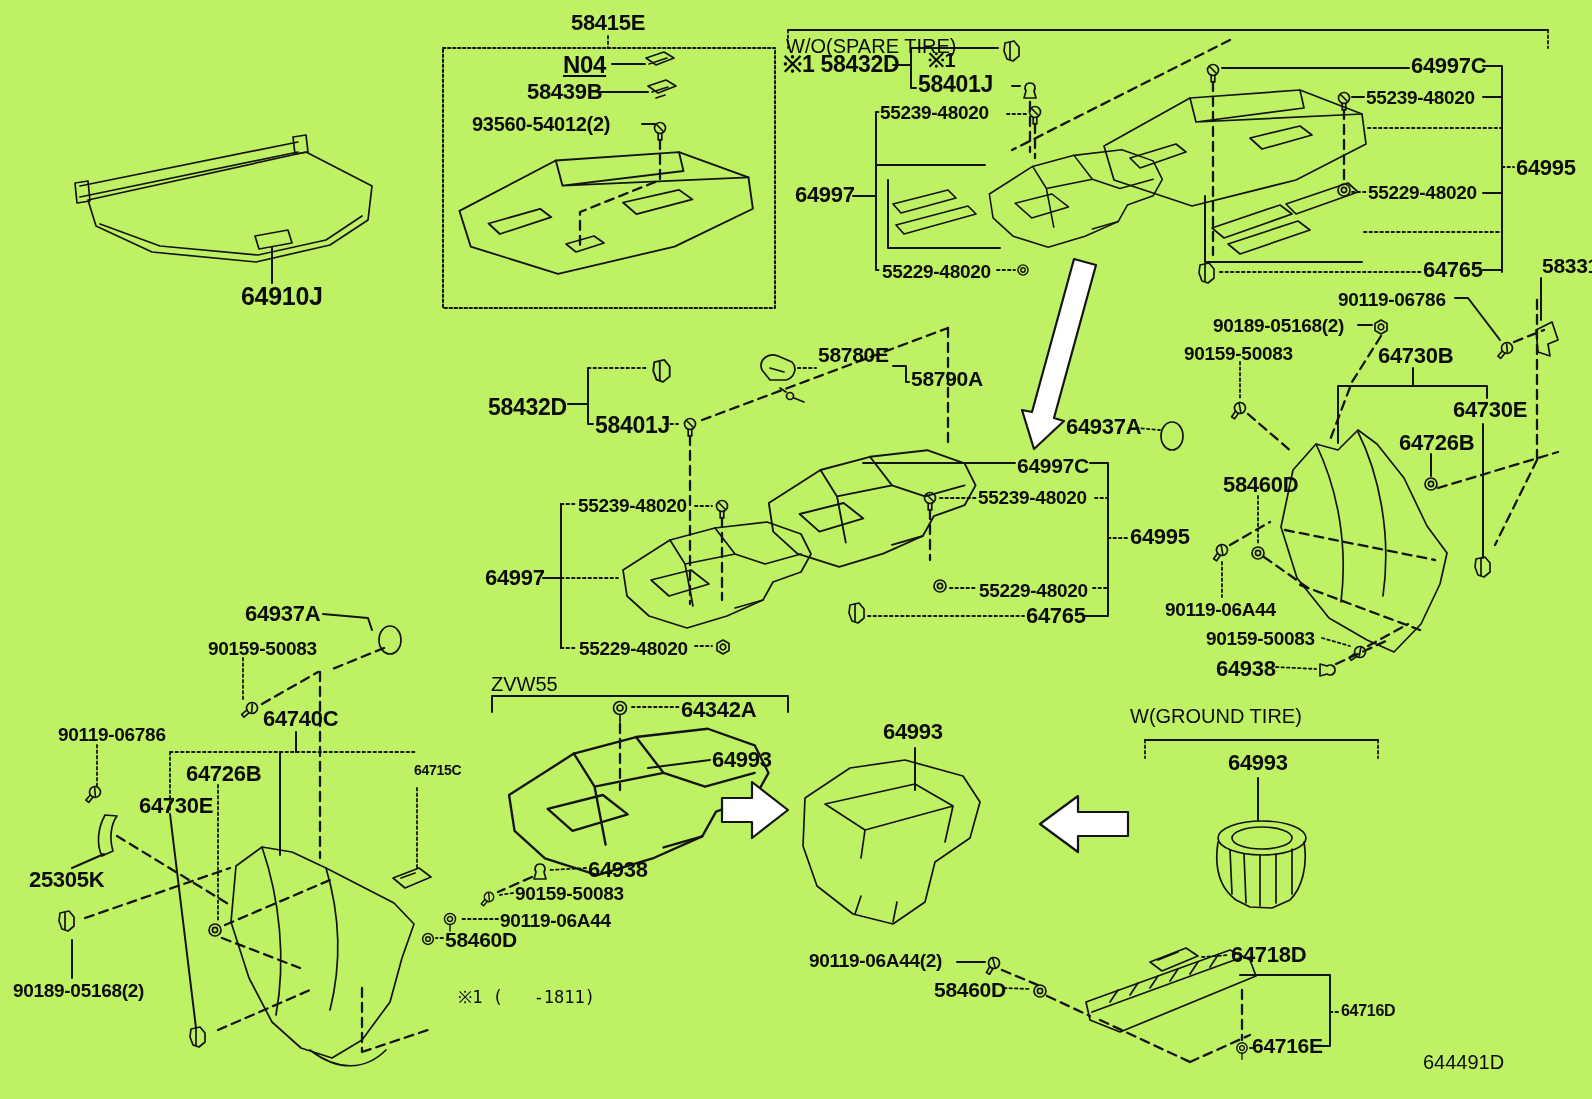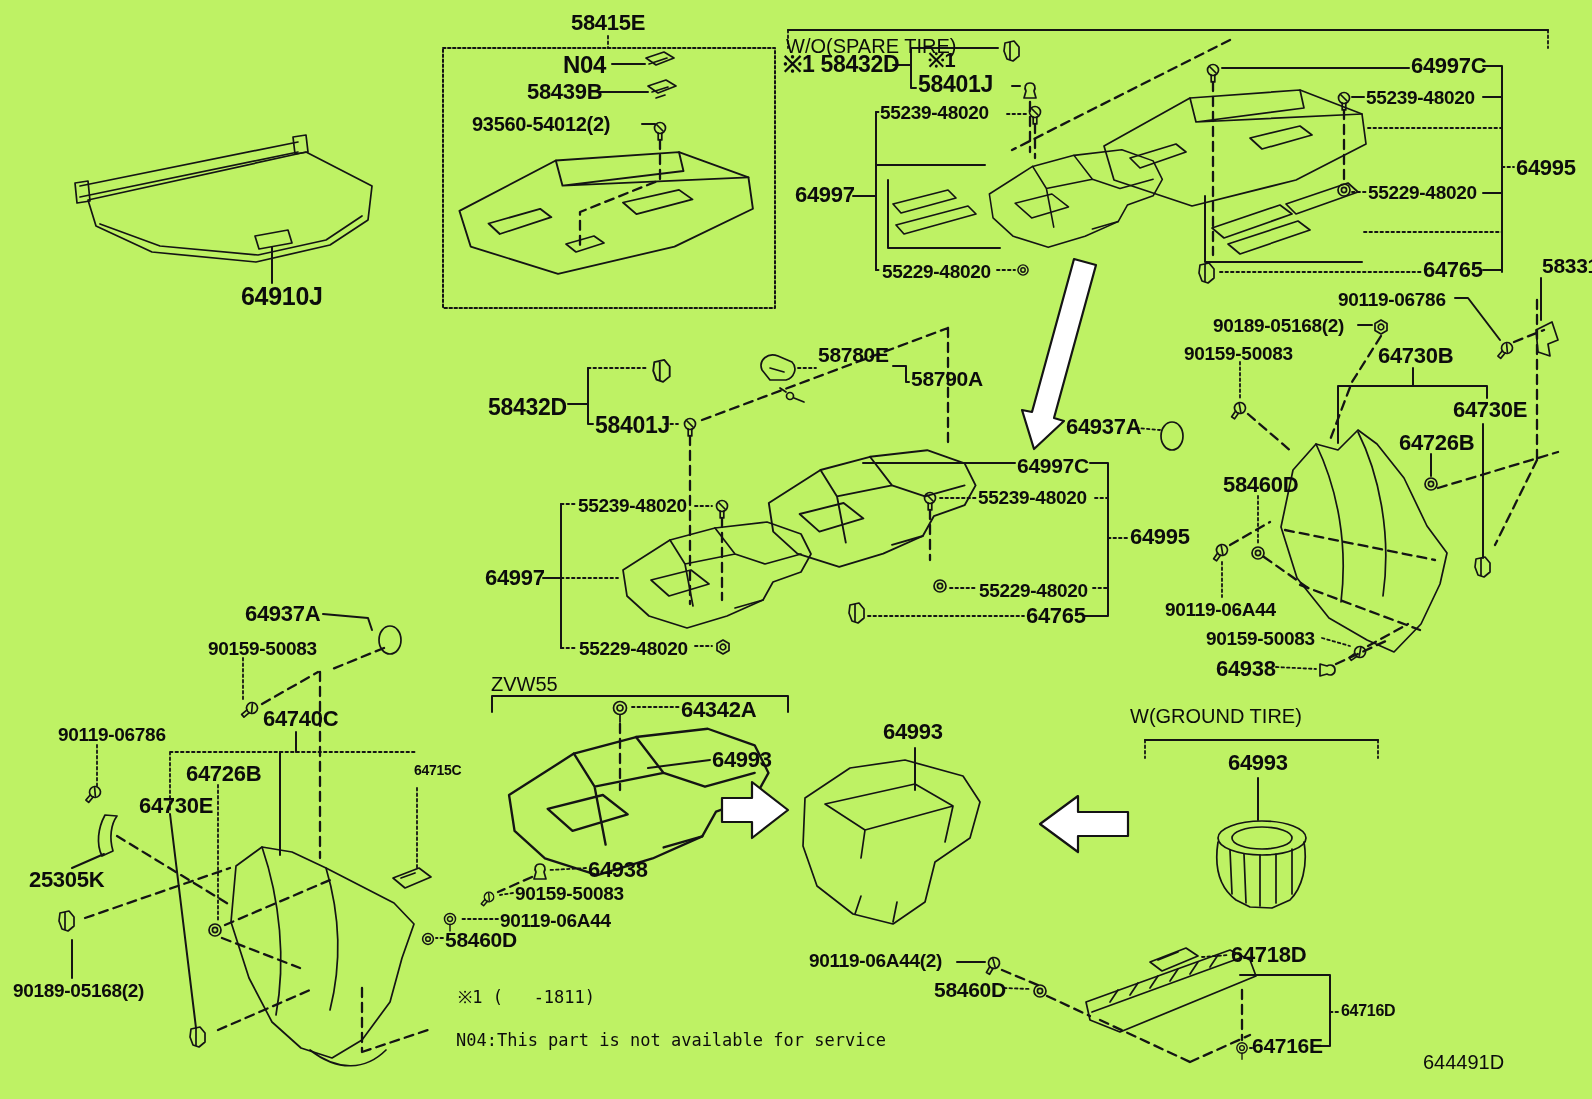--- a/index.html
+++ b/index.html
@@ -287,21 +287,21 @@
     <path class="dash" d="M1100,1020 L1190,1062 M1190,1062 L1250,1035 M1242,990 L1242,1040"></path>
     <path class="ln" d="M1240,975 L1330,975 M1330,975 L1330,1046 M1330,1046 L1318,1046"></path>
     <path class="dot" d="M1330,1012 L1339,1012"></path>
     <use href="#boltg" transform="translate(1242,1048) scale(0.8)"></use>
     <path class="ln" d="M1250,1048 L1252,1048"></path>
   </g>
 </svg>
 
 <div id="labels">
       <div class="lbl" style="font-size: 22px; left: 571px; top: 12px;">58415E</div>
-      <div class="lbl" style="font-size: 24px; left: 563px; top: 53px;">N04</div>
+      <div class="lbl" style="font-size: 24px; left: 563px; top: 53px; text-decoration: underline;">N04</div>
       <div class="lbl" style="font-size: 22px; left: 527px; top: 81px;">58439B</div>
       <div class="lbl" style="font-size: 20px; left: 472px; top: 114px;">93560-54012(2)</div>
       <div class="lbl" style="font-size: 25px; left: 241px; top: 284px;">64910J</div>
       <div class="lbl plain" style="left: 786px; top: 8px; margin-top: 28px;">W/O(SPARE TIRE)</div>
       <div class="lbl" style="font-size: 23px; left: 783px; top: 53px;">※1 58432D</div>
       <div class="lbl" style="font-size: 20px; left: 928px; top: 50px;">※1</div>
       <div class="lbl" style="font-size: 23px; left: 918px; top: 73px;">58401J</div>
       <div class="lbl" style="left: 880px; top: 103px;">55239-48020</div>
       <div class="lbl" style="font-size: 22px; left: 795px; top: 184px;">64997</div>
       <div class="lbl" style="left: 882px; top: 262px;">55229-48020</div>
@@ -352,16 +352,15 @@
       <div class="lbl" style="font-size: 21px; left: 445px; top: 929px;">58460D</div>
       <div class="lbl" style="font-size: 22px; left: 883px; top: 721px;">64993</div>
       <div class="lbl plain" style="left: 1130px; top: 706px;">W(GROUND TIRE)</div>
       <div class="lbl" style="font-size: 22px; left: 1228px; top: 752px;">64993</div>
       <div class="lbl" style="left: 809px; top: 951px;">90119-06A44(2)</div>
       <div class="lbl" style="font-size: 21px; left: 934px; top: 979px;">58460D</div>
       <div class="lbl" style="font-size: 22px; left: 1231px; top: 944px;">64718D</div>
       <div class="lbl" style="font-size: 16px; left: 1341px; top: 1003px;">64716D</div>
       <div class="lbl" style="font-size: 21px; left: 1252px; top: 1035px;">64716E</div>
       <div class="lbl note" style="left: 458px; top: 989px;">※1 (   -1811)</div>
-      <div class="lbl note" style="left: 456px; top: 1032px;">N04:This part is not available for service</div>
       <div class="lbl plain" style="left: 1423px; top: 1052px;">644491D</div>
     </div>
 </div>
 
 </body></html>

